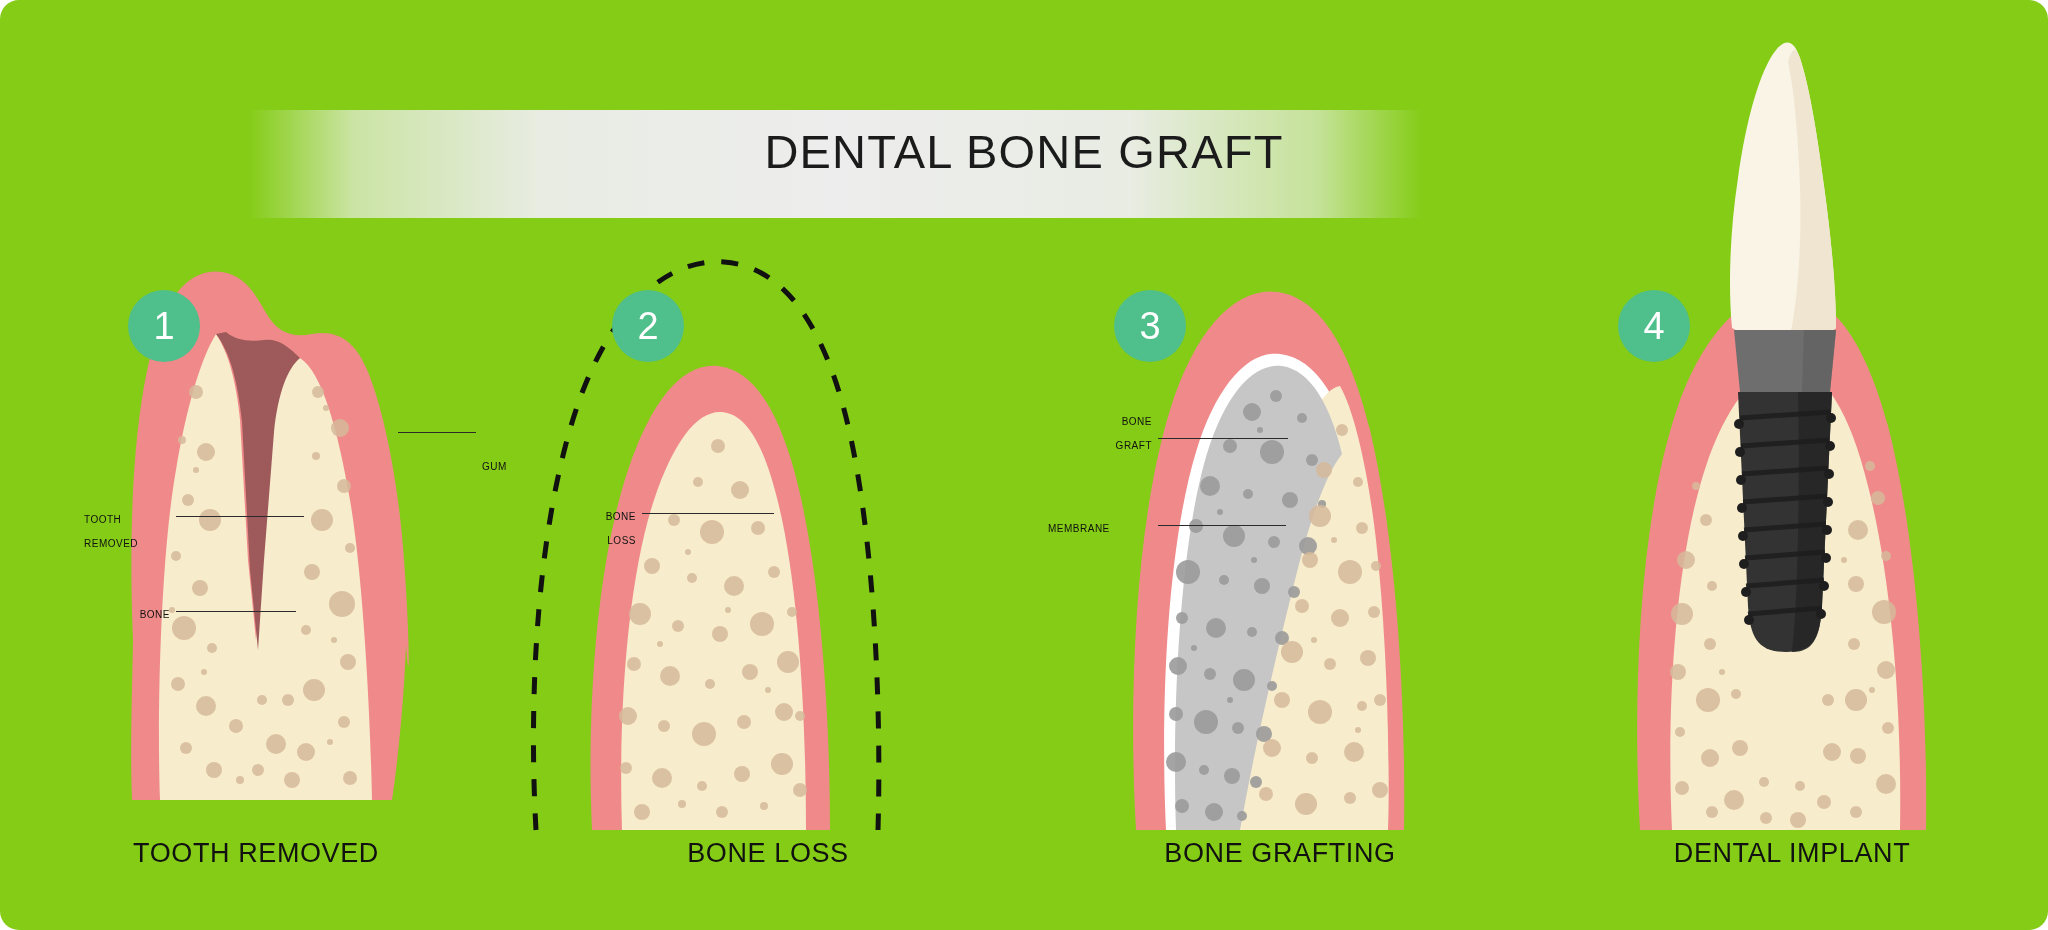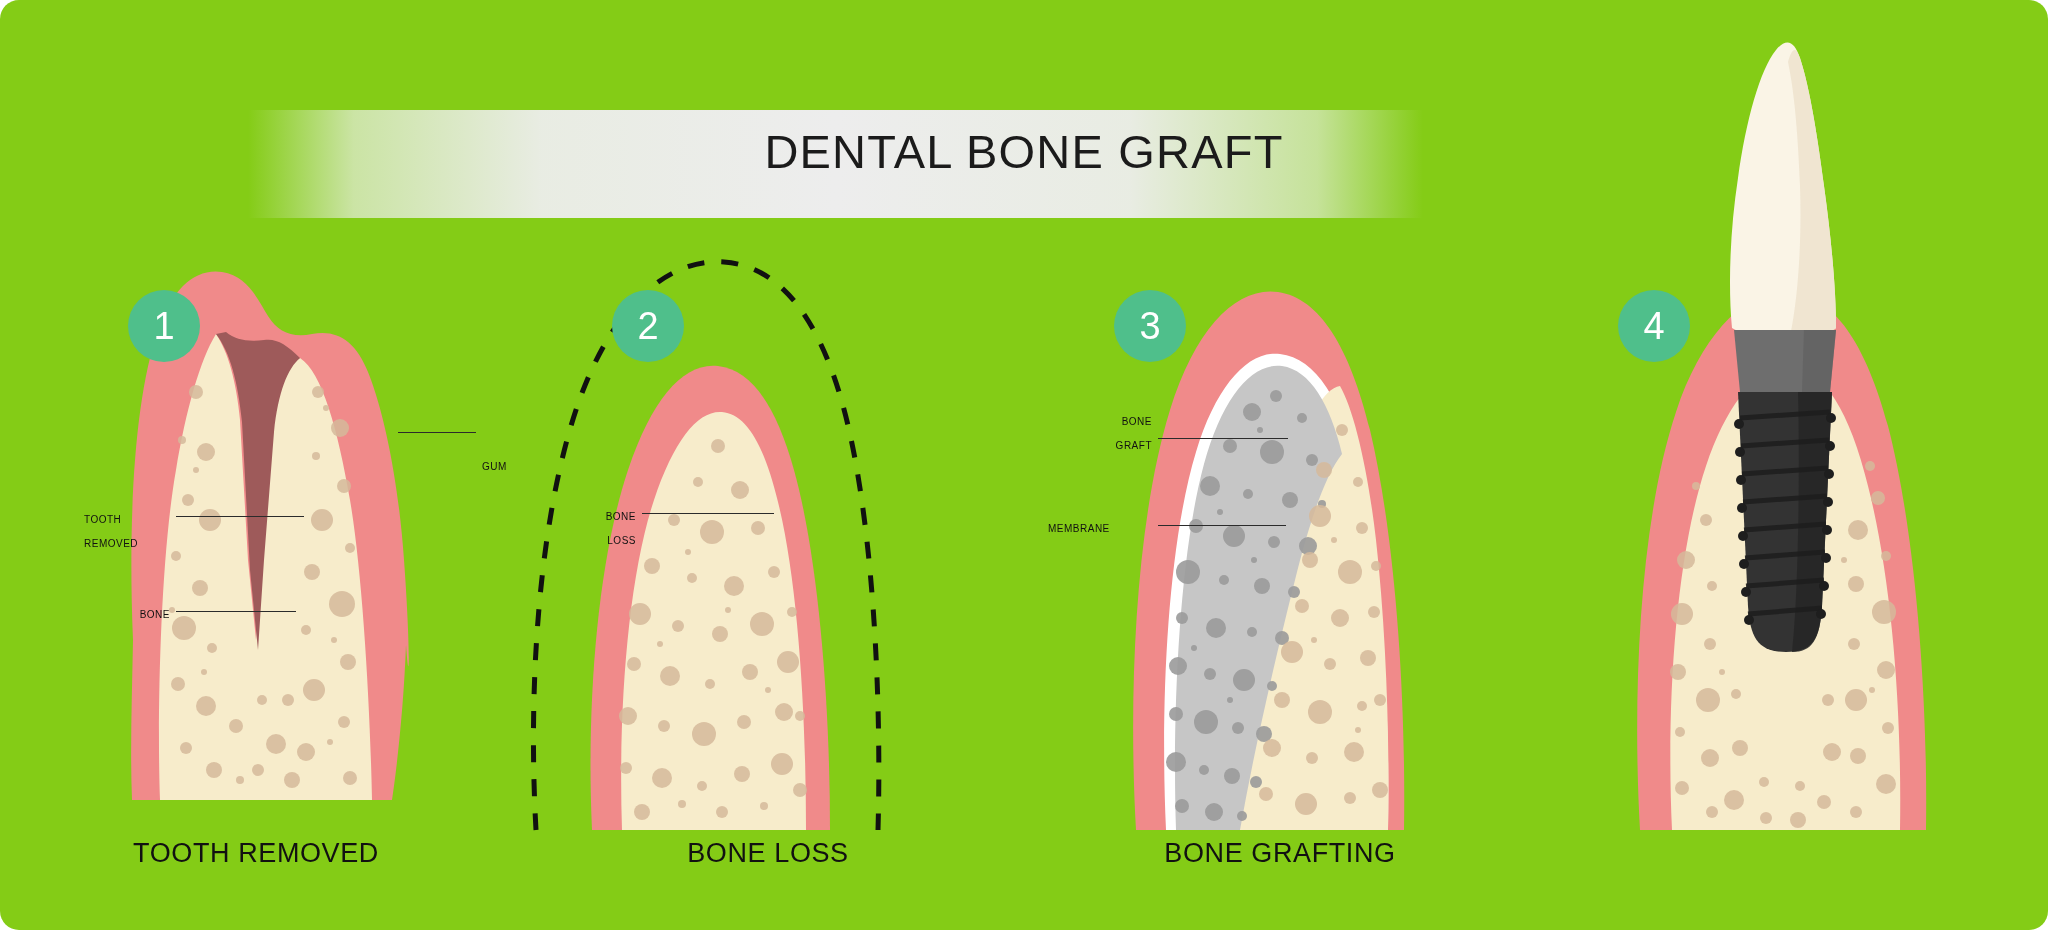--- a/index.html
+++ b/index.html
@@ -552,15 +552,16 @@
         <circle cx="293" cy="474" r="5"></circle>
           <circle cx="292" cy="502" r="5"></circle>
         <circle cx="291" cy="530" r="5"></circle>
           <circle cx="290" cy="558" r="5"></circle>
         <circle cx="288" cy="586" r="5"></circle>
           <circle cx="285" cy="614" r="5"></circle>
       </g>
     </svg>
 
     <div class="step-badge" id="badge-3">4</div>
+    <div class="caption">DENTAL IMPLANT</div>
   </div>
 
 </div>
 
 </body></html>

